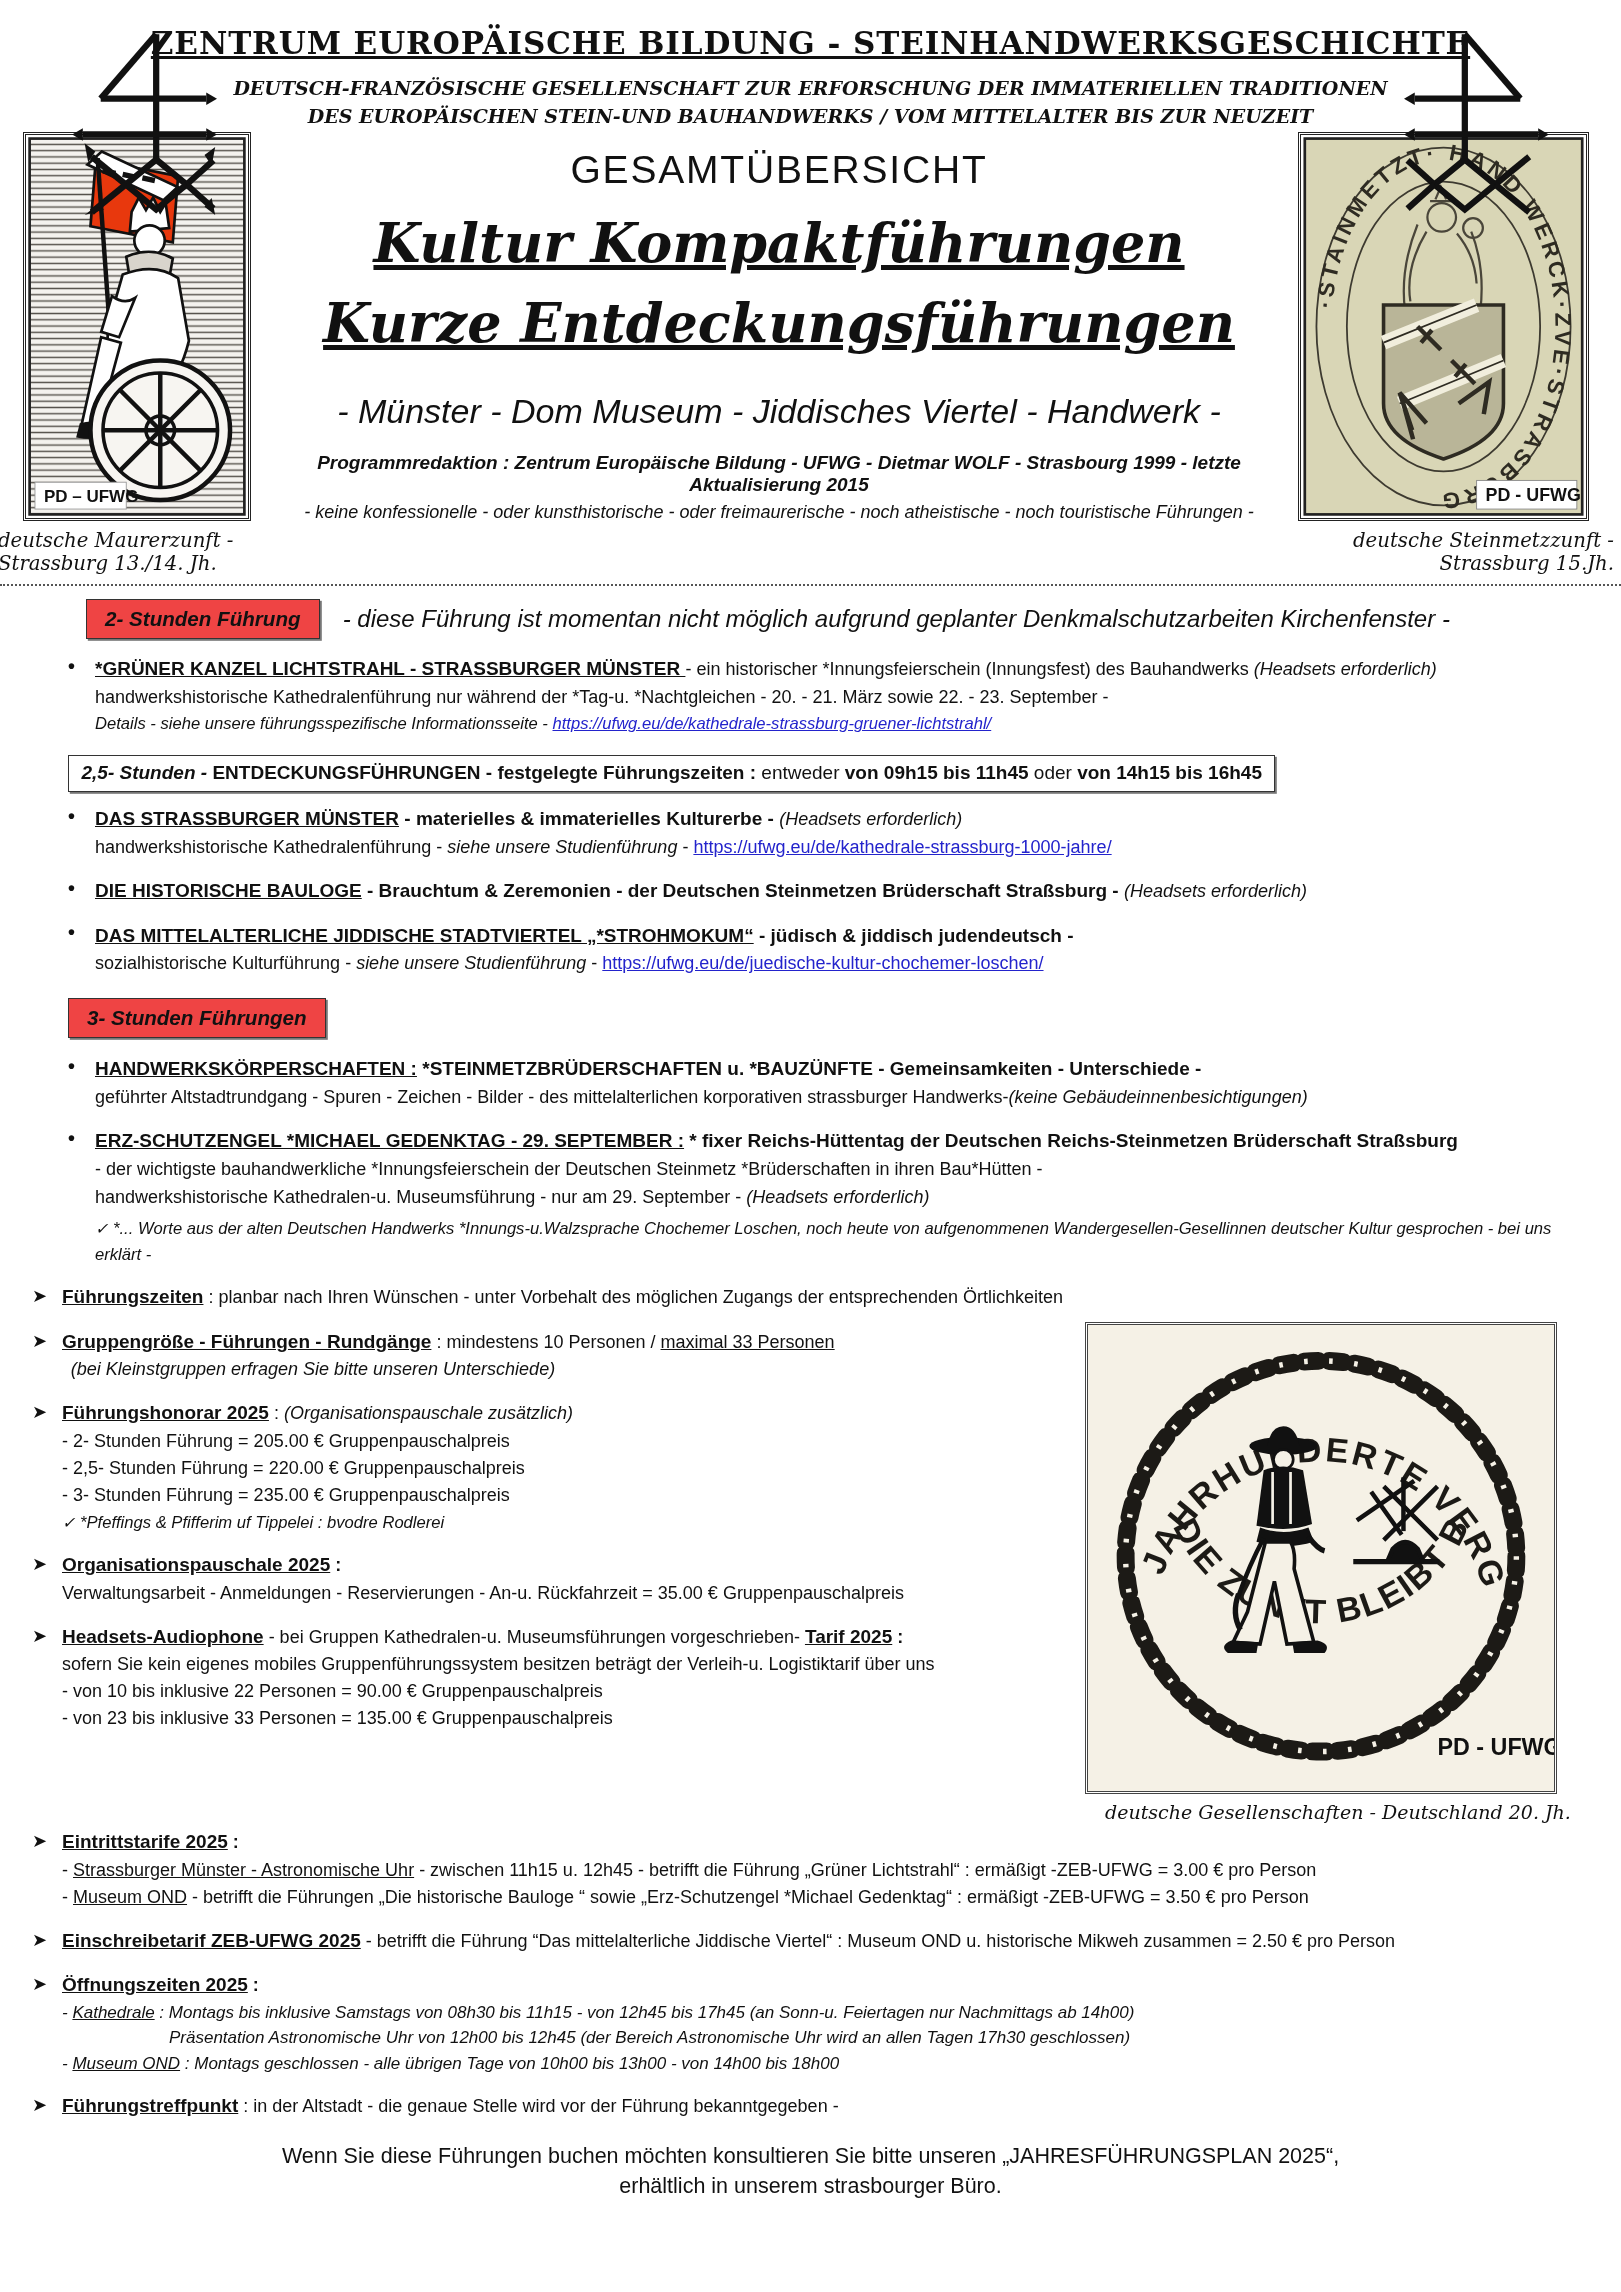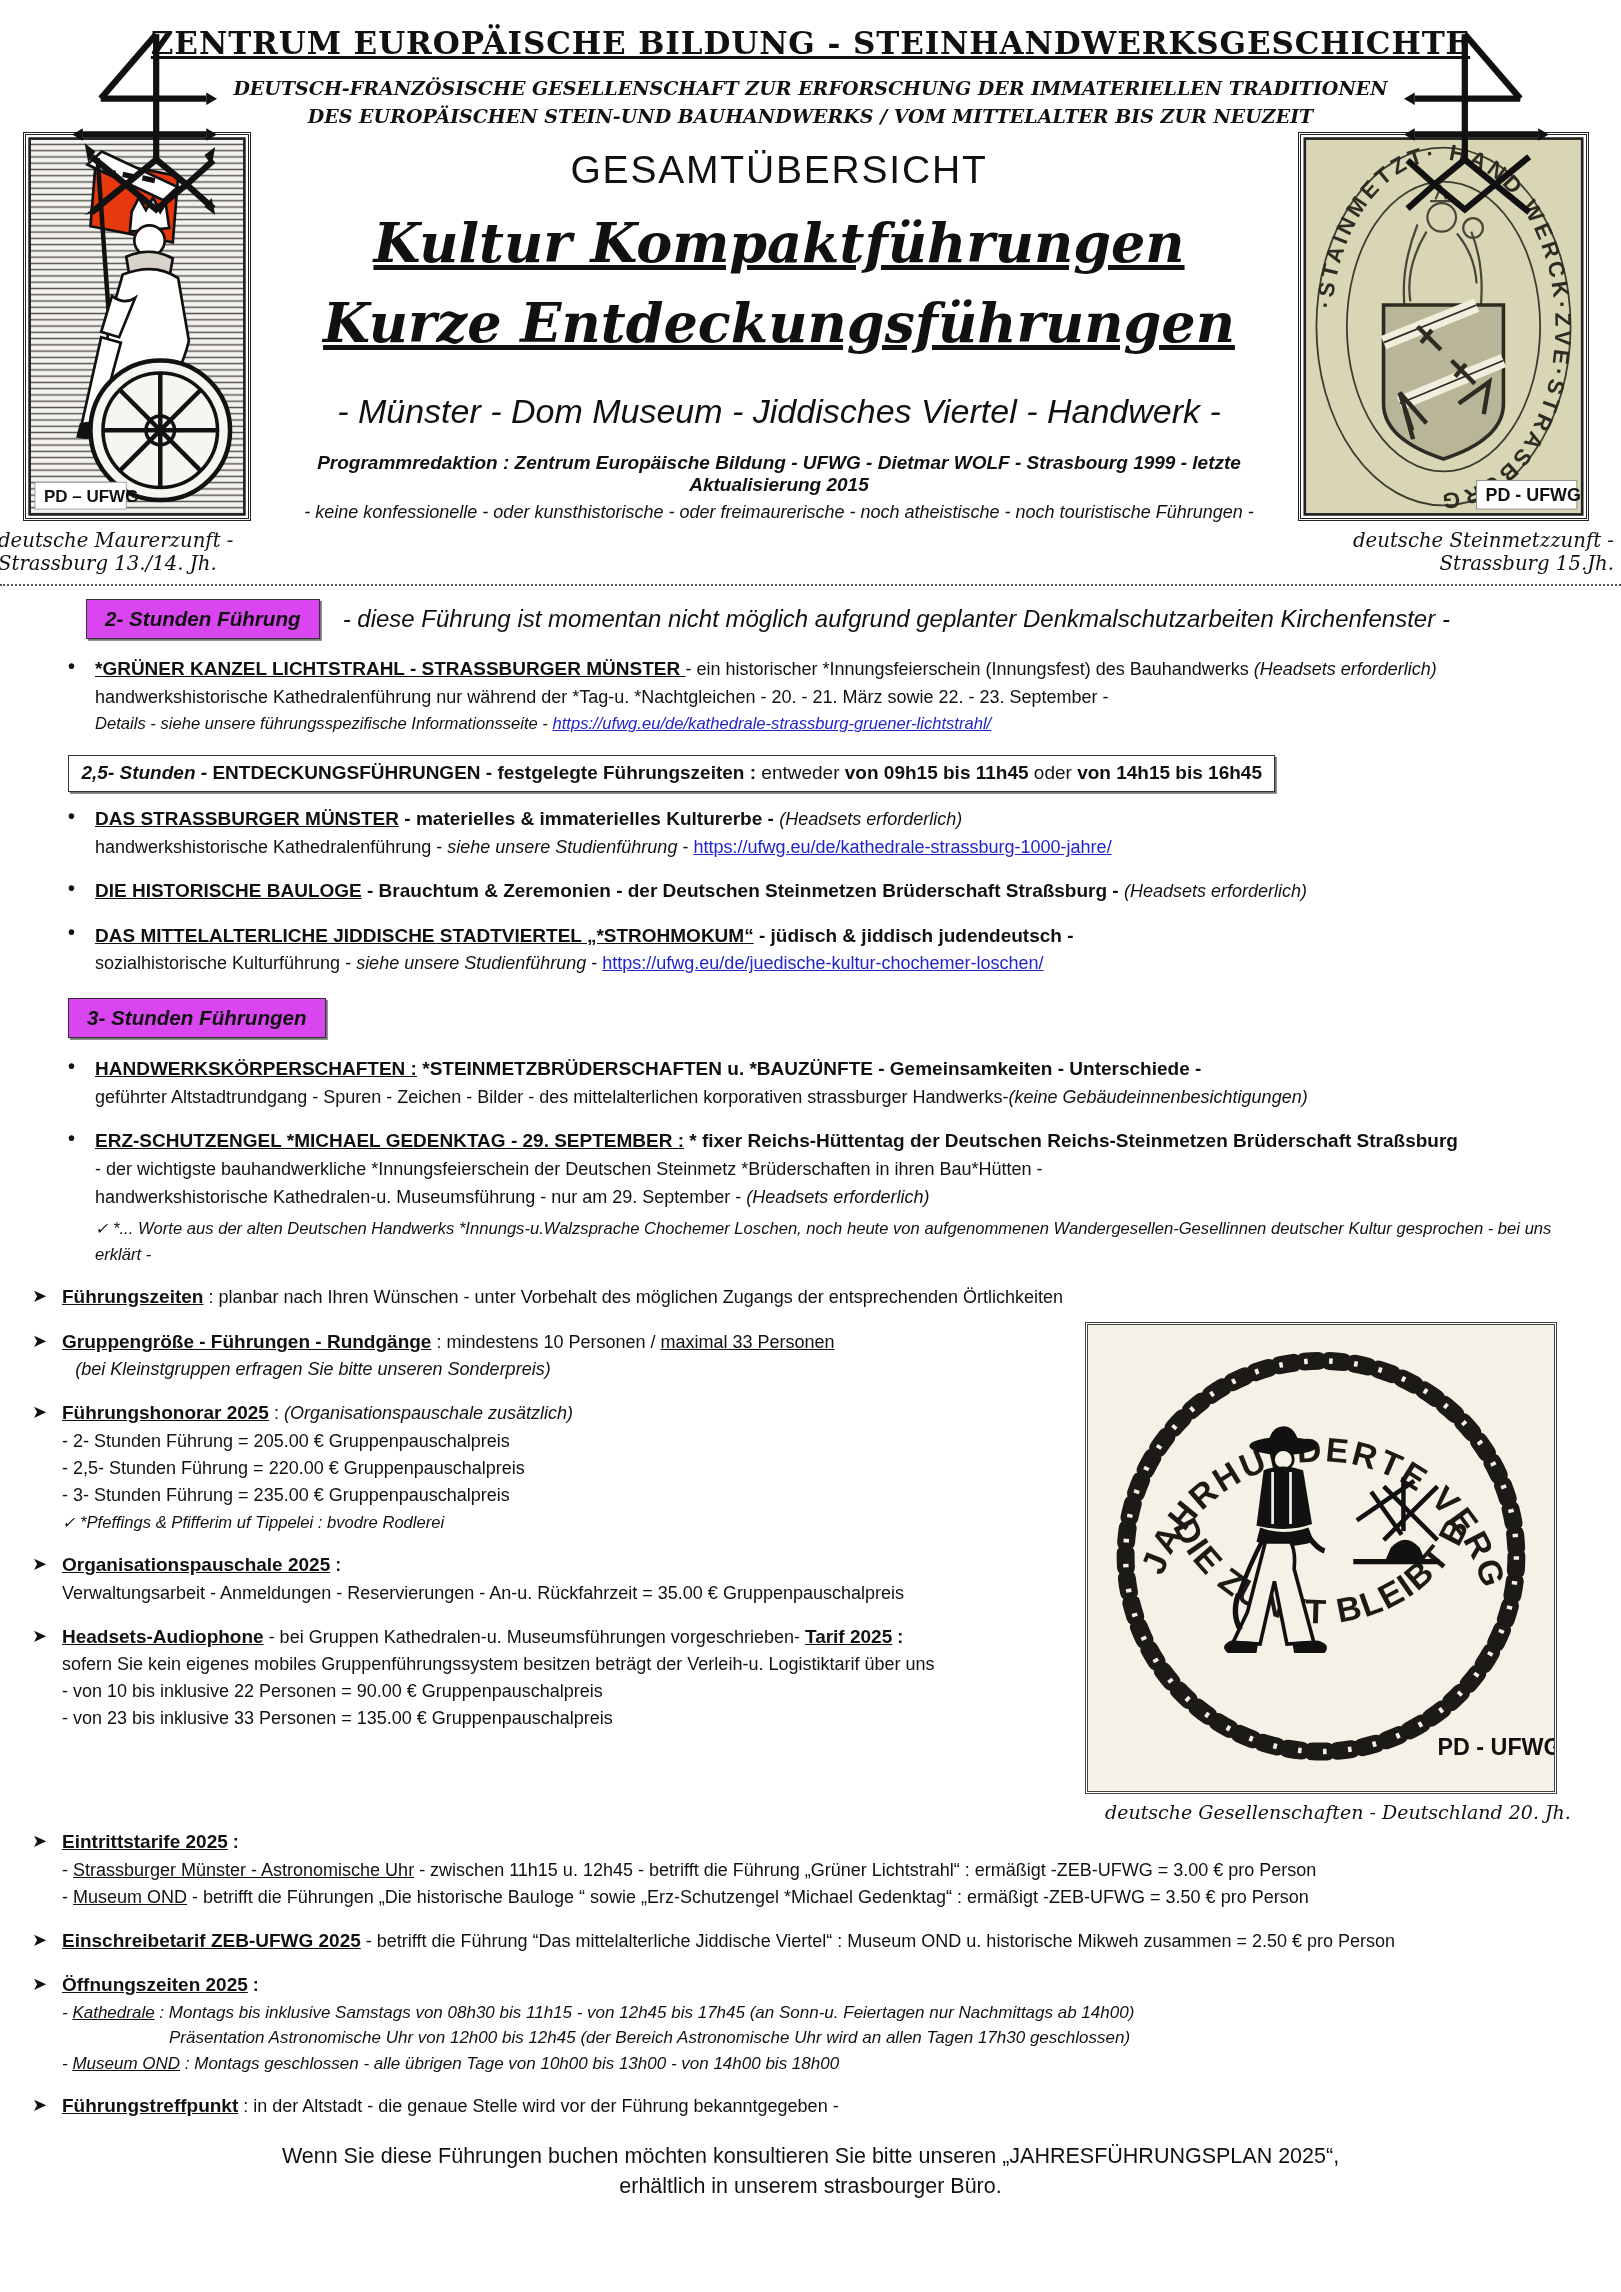--- a/index.html
+++ b/index.html
@@ -28,21 +28,21 @@
           text-decoration:underline;line-height:1.3;}
   .places{font-style:italic;font-size:34px;margin-top:34px;}
   .redak{font-style:italic;font-weight:bold;font-size:19px;margin-top:21.5px;}
   .redak2{font-style:italic;font-size:18px;margin-top:5.4px;}
   .cap{font-family:"DejaVu Serif",serif;font-style:italic;font-size:19.7px;}
   .woodcut-frame{border:1.8px solid #222;outline:0.9px solid #222;outline-offset:1.8px;background:#fff;}
   .divider-dotted{border-top:2.7px dotted #555;margin:9px 0 1.8px 0;}
   
   .content{padding:0 32px;}
   .boxlabel{display:inline-block;border:1.8px solid #333;box-shadow:1.8px 1.8px 0 #777;
-            font-weight:bold;font-style:italic;font-size:20.6px;padding:7.2px 18px;background:#d946ef;}
+            font-weight:bold;font-style:italic;font-size:20.6px;padding:7.2px 18px;background:#ef4444;}
   .note-big{font-style:italic;font-size:24px;}
   .bline{display:flex;margin-top:14.3px;}
   .bdot{width:27px;flex:none;font-size:19.7px;font-weight:bold;padding-top:0.9px;}
   .btxt{flex:1;line-height:1.55;}
   .btitle{font-weight:bold;font-size:19px;text-decoration:underline;}
   .bbold{font-weight:bold;font-size:19px;}
   .boxwide{border:1.8px solid #333;box-shadow:1.8px 1.8px 0 #777;padding:6.3px 12.5px;font-size:19px;
            display:inline-block;background:#fff;}
   .arrowline{display:flex;margin-top:16px;}
   .arrow{width:30px;flex:none;font-size:18px;padding-top:1.8px;}
@@ -274,21 +274,21 @@
       <div class="atxt"><span class="albl">Führungszeiten</span><span> : planbar nach Ihren Wünschen - unter Vorbehalt des möglichen Zugangs der entsprechenden Örtlichkeiten</span></div>
     </div>
 
     <div class="twocol">
       <div class="tc-left">
 
         <div class="arrowline">
           <span class="arrow">➤</span>
           <div class="atxt">
             <span class="albl">Gruppengröße - Führungen - Rundgänge</span><span> : mindestens 10 Personen / </span><span class="u">maximal 33 Personen</span>
-            <div class="i ctr" style="max-width:502px;">(bei Kleinstgruppen erfragen Sie bitte unseren Sonderpreis)</div>
+            <div class="i ctr" style="max-width:502px;">(bei Kleinstgruppen erfragen Sie bitte unseren Unterschiede)</div>
           </div>
         </div>
 
         <div class="arrowline">
           <span class="arrow">➤</span>
           <div class="atxt">
             <span class="albl">Führungshonorar 2025</span><span> : </span><span class="i">(Organisationspauschale zusätzlich)</span>
             <div>- 2-    Stunden Führung = 205.00 € Gruppenpauschalpreis</div>
             <div>- 2,5- Stunden Führung = 220.00 € Gruppenpauschalpreis</div>
             <div>- 3-    Stunden Führung = 235.00 € Gruppenpauschalpreis</div>

